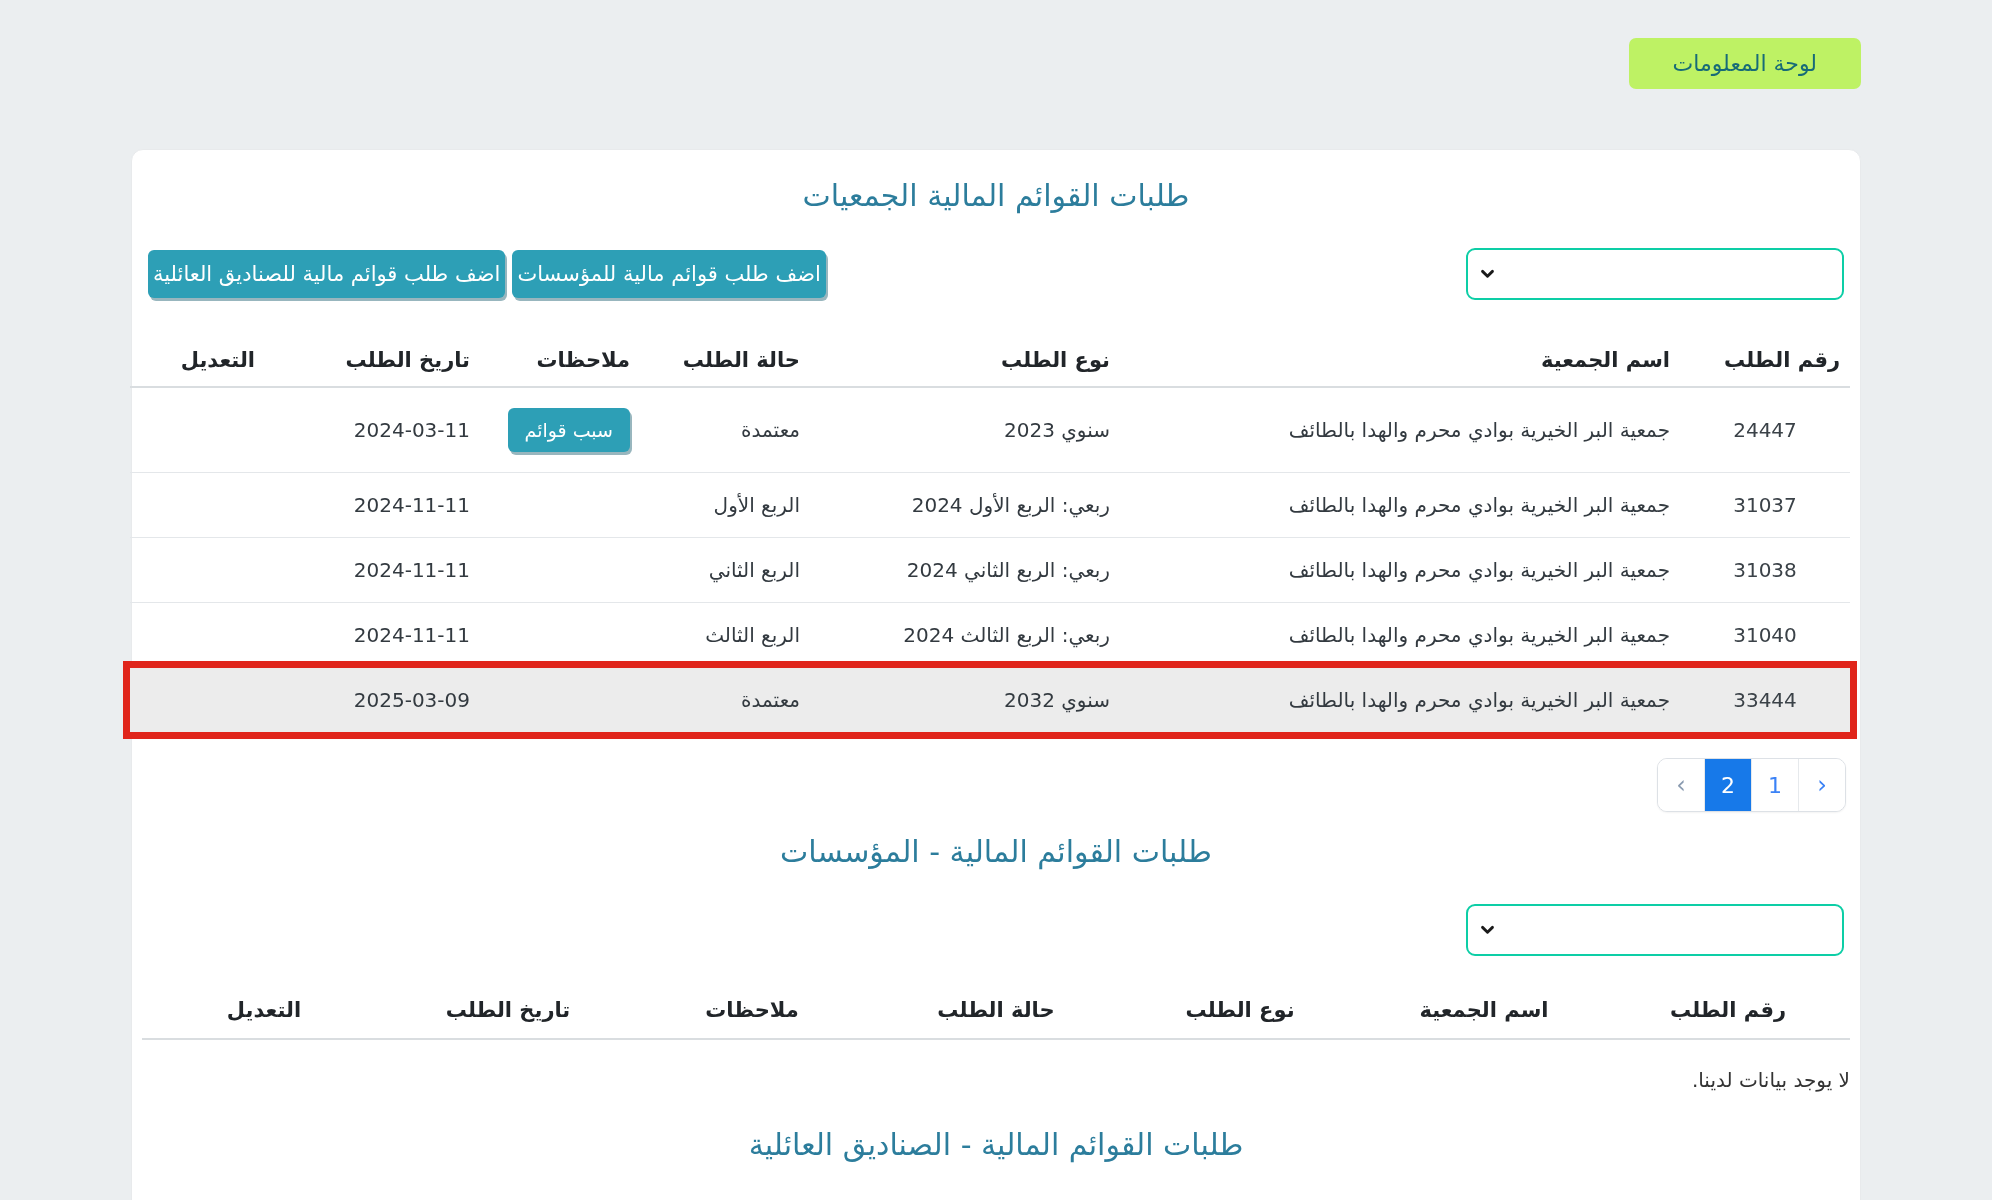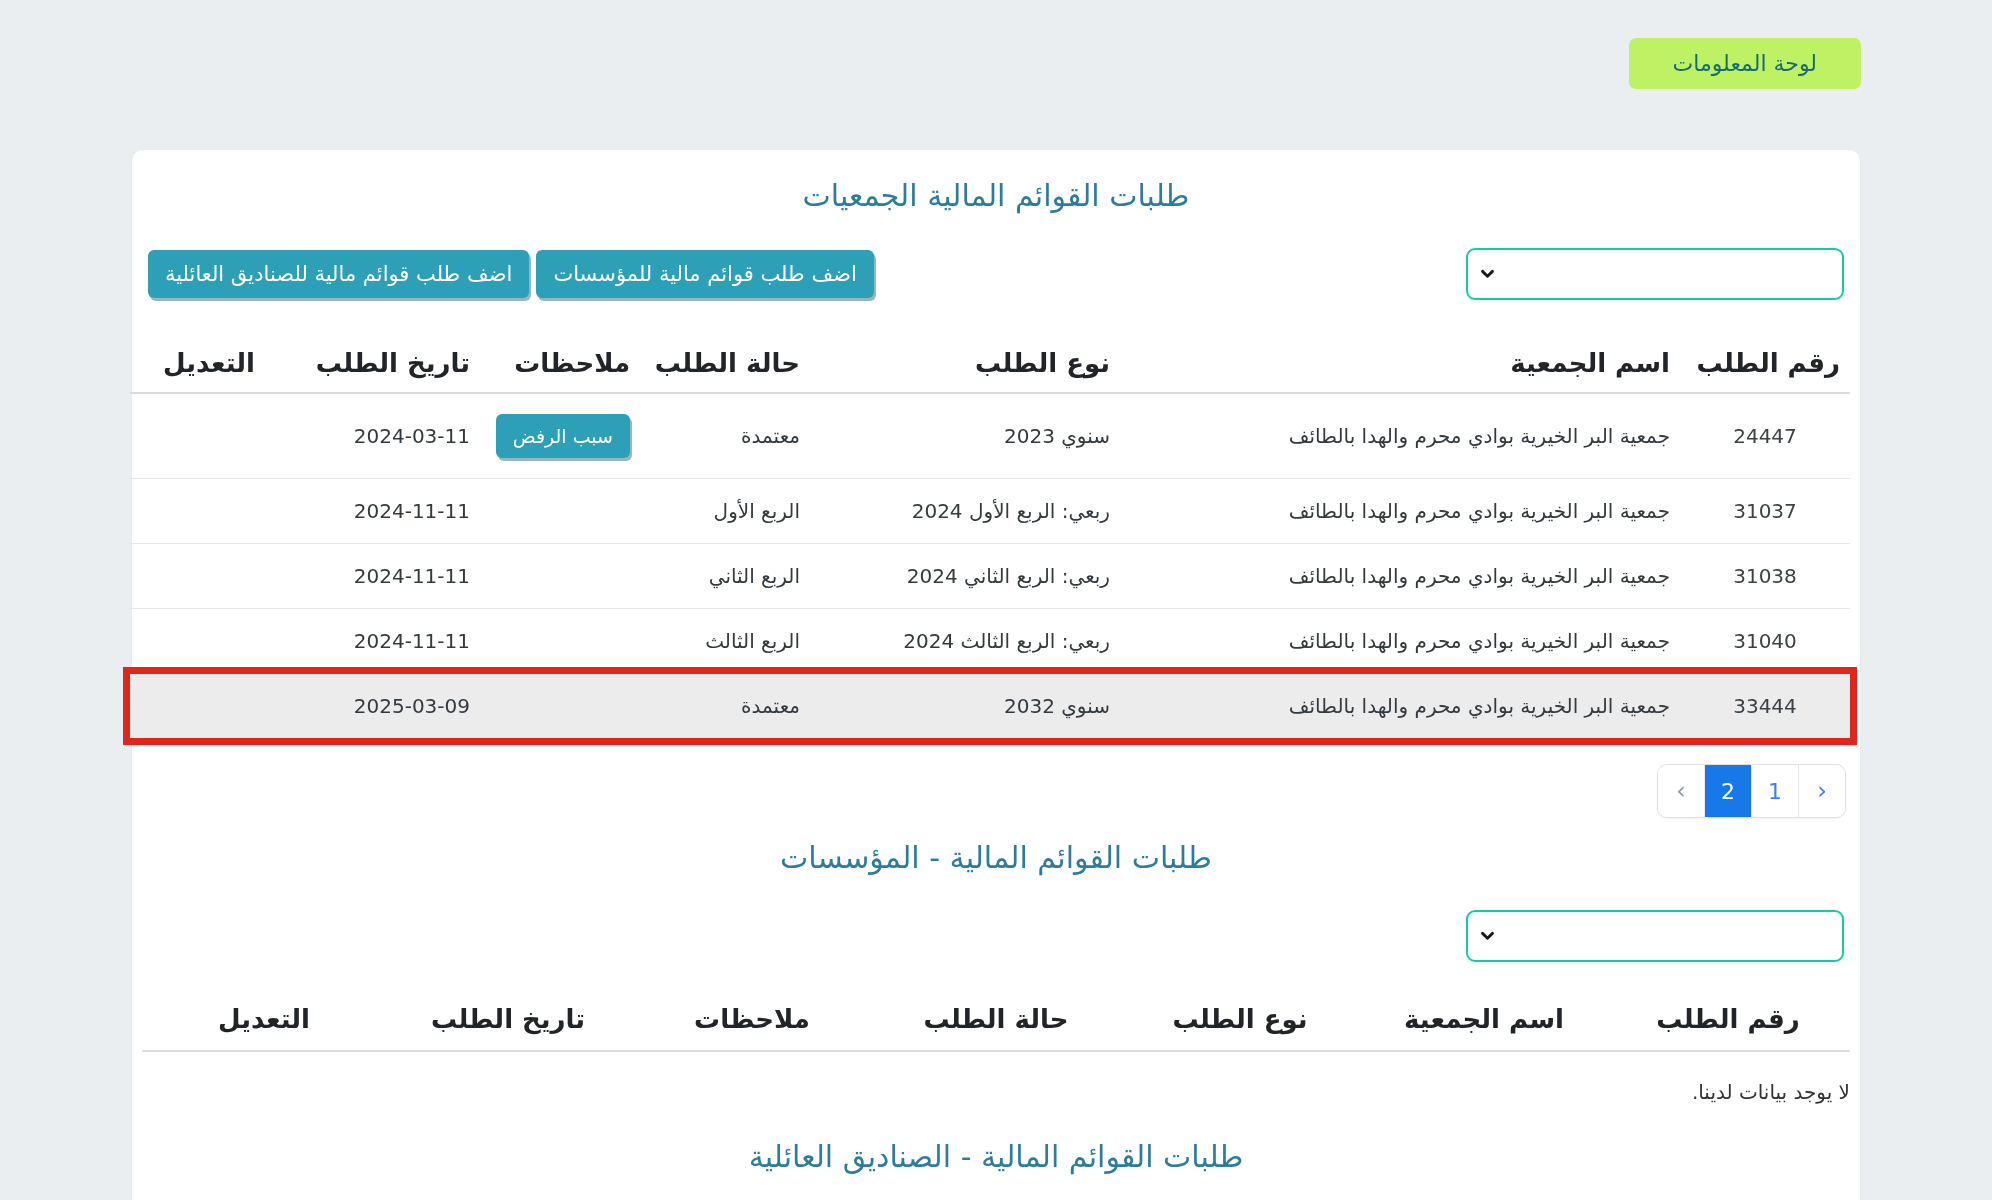--- a/index.html
+++ b/index.html
@@ -35,31 +35,31 @@
   .select-wrap{position:relative;width:378px;height:52px;}
   .filter-select{
     width:100%;height:52px;border:2px solid #0dcea6;border-radius:9px;
     background:#ffffff;appearance:none;-webkit-appearance:none;-moz-appearance:none;
     padding:0 14px;font-size:18px;color:#333;cursor:pointer;font-family:inherit;
   }
   .select-chevron{position:absolute;left:13px;top:17px;pointer-events:none;line-height:0;}
   .btn-group{display:flex;gap:7px;}
   .btn-teal{
     background:#2d9fb6;color:#ffffff;border:none;border-radius:6px;
-    font-size:21px;padding:12px 17px;cursor:pointer;white-space:nowrap;
+    font-size:21px;padding:12px 5px;cursor:pointer;white-space:nowrap;
     box-shadow:2px 3px 0 rgba(26,94,110,.45);
     font-family:inherit;
   }
 
   
   table{width:100%;border-collapse:collapse;table-layout:fixed;}
   .t1{margin-top:34px;}
   .t2{margin-top:26px;}
   th{
-    font-size:26px;font-weight:700;color:#212529;
+    font-size:21px;font-weight:700;color:#212529;
     padding:14px 10px;text-align:right;
   }
   td{font-size:20px;color:#333a40;padding:20px 10px;text-align:right;vertical-align:middle;}
   thead tr{border-bottom:2px solid #d9dde0;}
   tbody tr{border-bottom:1px solid #e4e7ea;}
   tbody tr:last-child{border-bottom:none;}
   .t1 .cell-num{color:#3b4248;text-align:center;}
   .btn-reject{
     background:#2d9fb6;color:#ffffff;border:none;border-radius:6px;
     font-size:19px;padding:11px 17px;cursor:pointer;white-space:nowrap;
@@ -137,21 +137,21 @@
           <th>التعديل</th>
         </tr>
       </thead>
       <tbody>
         <tr>
           <td class="cell-num">24447</td>
           <td>جمعية البر الخيرية بوادي محرم والهدا بالطائف</td>
           <td>سنوي 2023</td>
           <td>معتمدة</td>
           <td>
-            <button class="btn-reject">سبب الرفض</button>
+            <button class="btn-reject">سبب قوائم</button>
           </td>
           <td>2024-03-11</td>
           <td></td>
         </tr>
         <tr>
           <td class="cell-num">31037</td>
           <td>جمعية البر الخيرية بوادي محرم والهدا بالطائف</td>
           <td>ربعي: الربع الأول 2024</td>
           <td>الربع الأول</td>
           <td></td>

